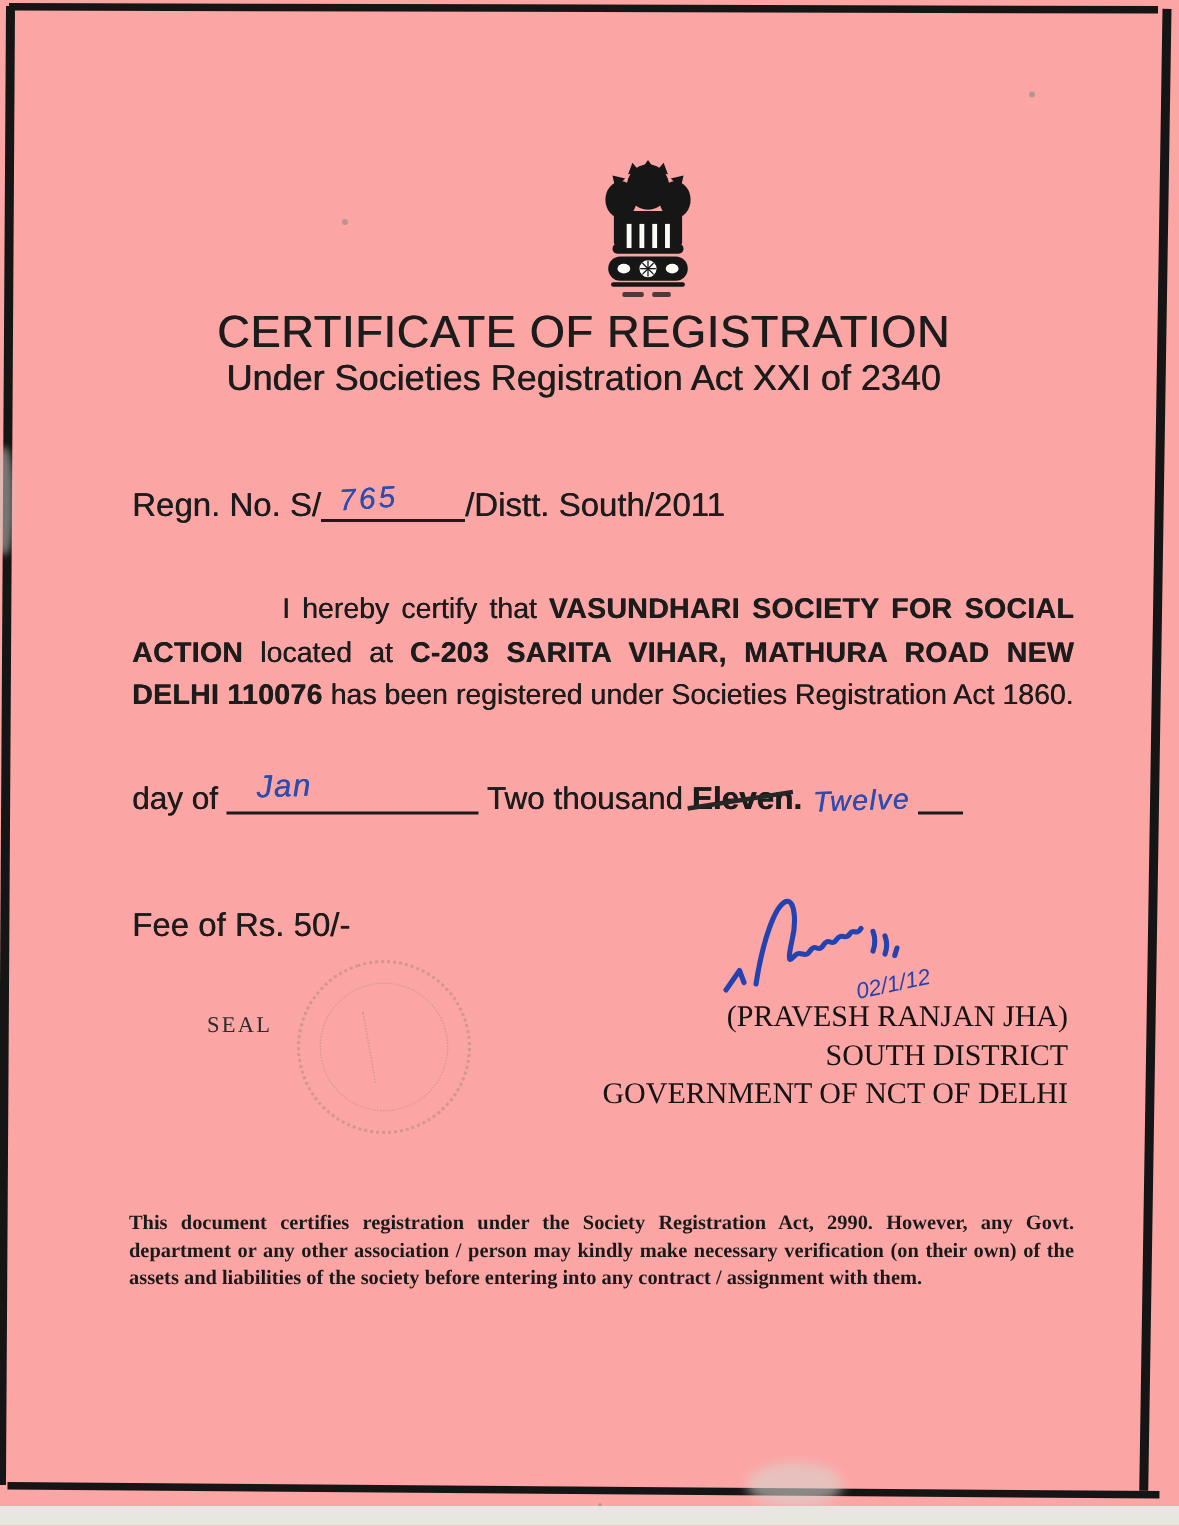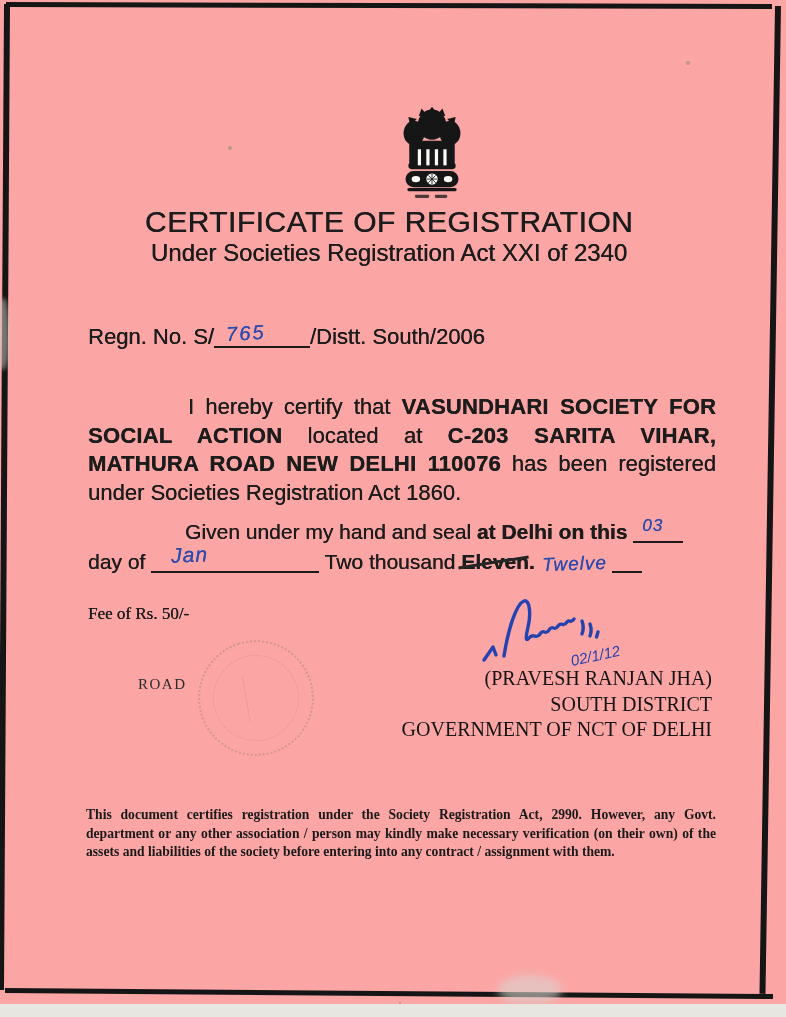--- a/index.html
+++ b/index.html
@@ -25,34 +25,34 @@
   .subtitle { position:absolute; left:8px; right:16px; top:239px; text-align:center;
               font-size:24px; text-shadow:0.4px 0 0 currentColor; }
 
   .regn { position:absolute; left:88px; top:322px; font-size:22px; text-shadow:0.3px 0 0 currentColor; }
 
   .blank { display:inline-block; border-bottom:2.2px solid #1b1b1b; height:24px;
            vertical-align:-4px; position:relative; }
   .hand  { font-style:italic; color:#2e4cae; display:inline-block; white-space:nowrap; }
   .hand-abs { position:absolute; font-style:italic; color:#2e4cae; white-space:nowrap; }
 
-  .certify { position:absolute; left:88px; top:393px; width:628px; font-size:22px;
+  .certify { position:absolute; left:88px; top:393px; width:628px; font-size:19px;
              line-height:28.5px; text-align:justify; text-indent:100px;
              text-shadow:0.3px 0 0 currentColor; }
   .certify b { letter-spacing:0.2px; }
 
   .given { position:absolute; left:88px; top:517px; width:632px; font-size:21px;
            line-height:30px; text-shadow:0.3px 0 0 currentColor; }
   .given .l1 { padding-left:97px; }
   .semibold { font-weight:700; }
   .struck { position:relative; font-weight:700; display:inline-block;text-align:center; }
   .struck::after { content:""; position:absolute; left:-3px; right:6px; top:48%;
                    height:2.6px; background:#262626; transform:rotate(-9deg); }
 
-  .fee { position:absolute; left:88px; top:604px; font-size:17px; text-shadow:0.3px 0 0 currentColor;font-family:Liberation Serif, serif; }
+  .fee { position:absolute; left:88px; top:604px; font-size:22px; text-shadow:0.3px 0 0 currentColor; }
 
   .sig { position:absolute; left:476px; top:588px; width:185px; height:95px; }
 
   .seal-label { position:absolute; left:138px; top:676px; font-family:"Liberation Serif", serif;
                 font-size:15px; letter-spacing:1.5px; color:#2b2b2b; }
   .seal-stamp { position:absolute; left:198px; top:640px; width:112px; height:112px;
                 border:2px dotted rgba(145,133,115,.5); border-radius:50%;
                 transform:rotate(-18deg); opacity:.8; }
   .seal-stamp::before { content:""; position:absolute; left:13px; top:13px; right:13px; bottom:13px;
                 border:1.6px dotted rgba(145,133,115,.45); border-radius:50%; }
@@ -114,32 +114,28 @@
       <line x1="32.5" y1="76.5" x2="43.5" y2="76.5"></line>
       <line x1="34" y1="72.5" x2="42" y2="80.5"></line>
       <line x1="42" y1="72.5" x2="34" y2="80.5"></line>
     </g>
   </svg>
 
   <div class="title">CERTIFICATE OF REGISTRATION</div>
   <div class="subtitle">Under Societies Registration Act XXI of 2340</div>
 
   <div class="regn">
-    <span>Regn. No. S/</span><span class="blank" style="width:96px;"><span class="hand-abs" style="left:12px; bottom:1px; font-size:20px; letter-spacing:2px; transform:rotate(-4deg);">765</span></span><span>/Distt. South/2006</span>
+    <span>Regn. No. S/</span><span class="blank" style="width:96px;"><span class="hand-abs" style="left:12px; bottom:1px; font-size:20px; letter-spacing:2px; transform:rotate(-4deg);">765</span></span><span>/Distt. South/2011</span>
   </div>
 
   <div class="certify">
     <span>I hereby certify that </span><b>VASUNDHARI SOCIETY FOR SOCIAL ACTION</b><span> located at </span><b>C-203 SARITA VIHAR, MATHURA ROAD NEW DELHI 110076</b><span> has been registered under Societies Registration Act 1860.</span>
   </div>
 
   <div class="given">
-    <div class="l1">
-      <span>Given under my hand and seal </span><span class="semibold">at Delhi on this</span>
-      <span class="blank" style="width:50px;"><span class="hand-abs" style="left:9px; bottom:0; font-size:17px; letter-spacing:1px;">03</span></span>
-    </div>
     <div>
       <span>day of</span>
       <span class="blank" style="width:168px;"><span class="hand-abs" style="left:20px; bottom:1px; font-size:21px; letter-spacing:1px; transform:rotate(-2deg);">Jan</span></span>
       <span>Two thousand</span>
       <span class="struck">Eleven.</span><span class="hand" style="font-size:19px; margin-left:7px; transform:rotate(-2deg) translateY(1px); letter-spacing:1px;">Twelve</span>
       <span class="blank" style="width:30px;"></span>
     </div>
   </div>
 
   <div class="fee">Fee of Rs. 50/-</div>
@@ -148,21 +144,21 @@
     <g fill="none" stroke="#2543b0" stroke-width="3.4" stroke-linecap="round" stroke-linejoin="round">
       <path d="M8 72 L17 59 L20 67"></path>
       <path d="M28 68 C32 42 40 16 48 13 C54 11 55 27 52 39 C50 48 49 55 53 50 C58 44 60 52 64 46 C68 40 69 48 73 42 C77 36 78 44 82 38 C86 33 87 40 91 34 C93 31 95 36 98 31"></path>
       <path d="M106 33 C107.5 37 107.5 42 106 46"></path>
       <path d="M114 36 C115.5 40 115.5 44 114 48"></path>
       <path d="M122 44 l-1.5 5"></path>
     </g>
     <text x="96" y="78" transform="rotate(-12 96 78)" font-size="15" font-style="italic" fill="#2543b0">02/1/12</text>
   </svg>
 
-  <div class="seal-label">ROAD</div>
+  <div class="seal-label">SEAL</div>
   <div class="seal-stamp"></div>
 
   <div class="registrar">
     <div>(PRAVESH RANJAN JHA)</div>
     <div>SOUTH DISTRICT</div>
     <div>GOVERNMENT OF NCT OF DELHI</div>
   </div>
 
   <div class="footer">This document certifies registration under the Society Registration Act, 2990.  However, any Govt. department or any other association / person may kindly make necessary verification (on their own) of the assets and liabilities of the society before entering into any contract / assignment with them.</div>
 

